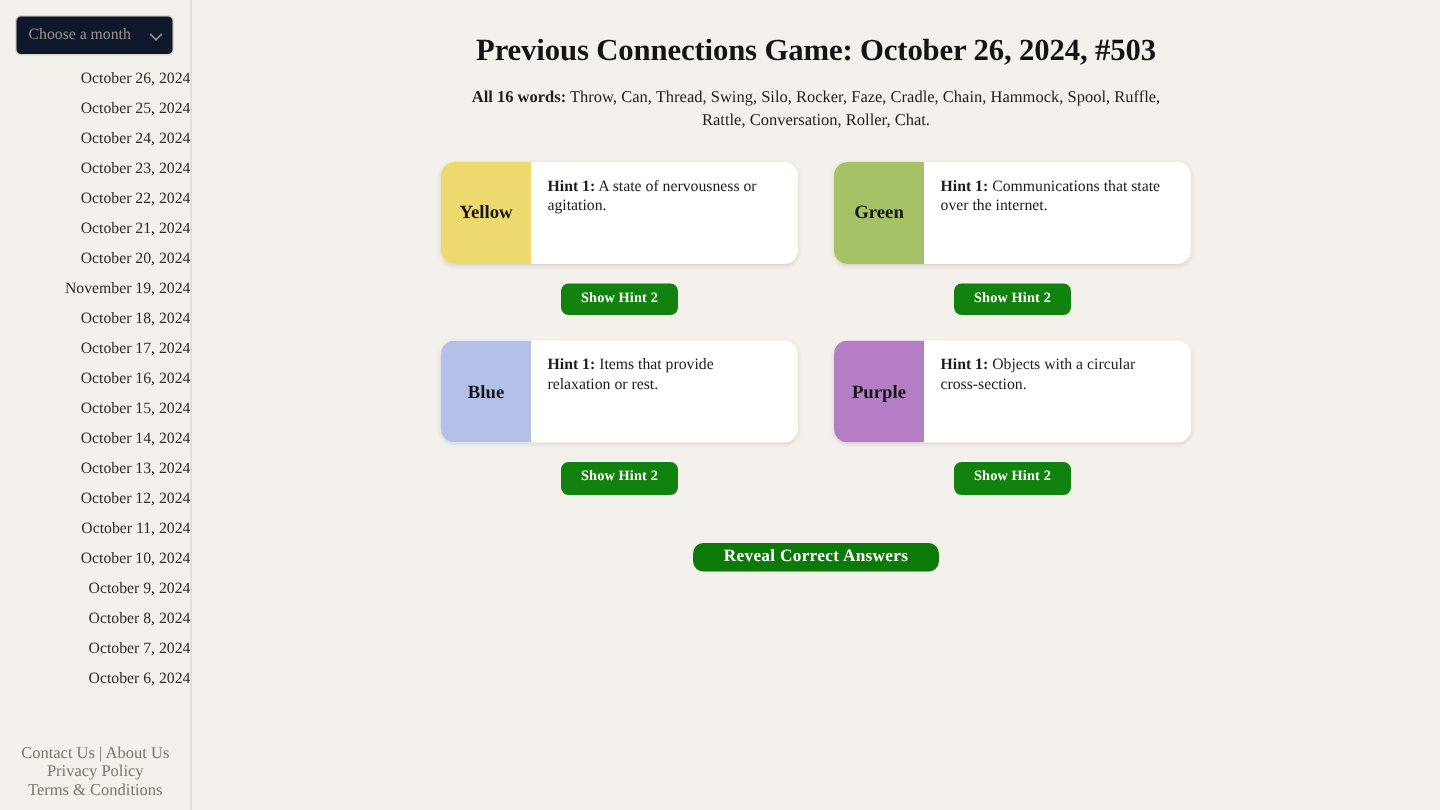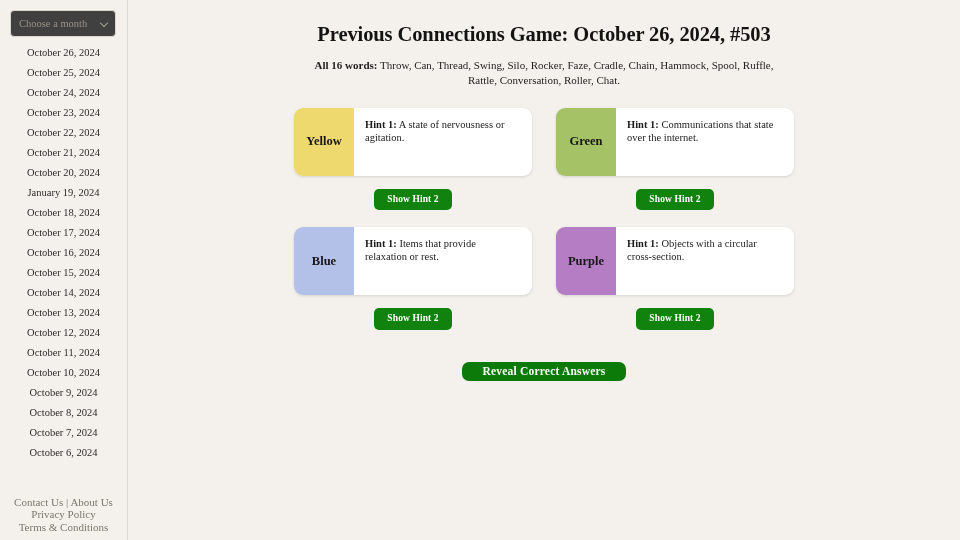--- a/index.html
+++ b/index.html
@@ -41,21 +41,21 @@
     line-height: 1.2;
   }
   .month-select-wrap {
     padding: 10px 10px 0 10px;
   }
   .month-select {
     width: 106px;
     height: 27px;
     border: 1px solid #ddd7cd;
     border-radius: 4px;
-    background: #404040;
+    background: #0f172a;
     display: flex;
     align-items: center;
     justify-content: space-between;
     padding: 0 7px 0 8px;
     cursor: pointer;
   }
   .month-select-label {
     font-family: "Liberation Serif", serif;
     font-size: 10.5px;
     color: #9a9287;
@@ -75,20 +75,21 @@
     border-right: 1.2px solid #a8a096;
     border-bottom: 1.2px solid #a8a096;
     transform: rotate(45deg);
   }
   .date-list {
     margin-top: 6px;
     flex: 1;
     display: flex;
     flex-direction: column;
     overflow: hidden;
+    align-items: flex-end;
   }
   .date-item {
     height: 20px;
     line-height: 20px;
     text-align: center;
     font-family: "Liberation Serif", serif;
     font-size: 10.5px;
     color: #2b2b2b;
     cursor: pointer;
     white-space: nowrap;
@@ -229,21 +230,21 @@
     </div>
 
     <nav class="date-list" id="date-list">
         <div class="date-item">October 26, 2024</div>
         <div class="date-item">October 25, 2024</div>
         <div class="date-item">October 24, 2024</div>
         <div class="date-item">October 23, 2024</div>
         <div class="date-item">October 22, 2024</div>
         <div class="date-item">October 21, 2024</div>
         <div class="date-item">October 20, 2024</div>
-        <div class="date-item">January 19, 2024</div>
+        <div class="date-item">November 19, 2024</div>
         <div class="date-item">October 18, 2024</div>
         <div class="date-item">October 17, 2024</div>
         <div class="date-item">October 16, 2024</div>
         <div class="date-item">October 15, 2024</div>
         <div class="date-item">October 14, 2024</div>
         <div class="date-item">October 13, 2024</div>
         <div class="date-item">October 12, 2024</div>
         <div class="date-item">October 11, 2024</div>
         <div class="date-item">October 10, 2024</div>
         <div class="date-item">October 9, 2024</div>

